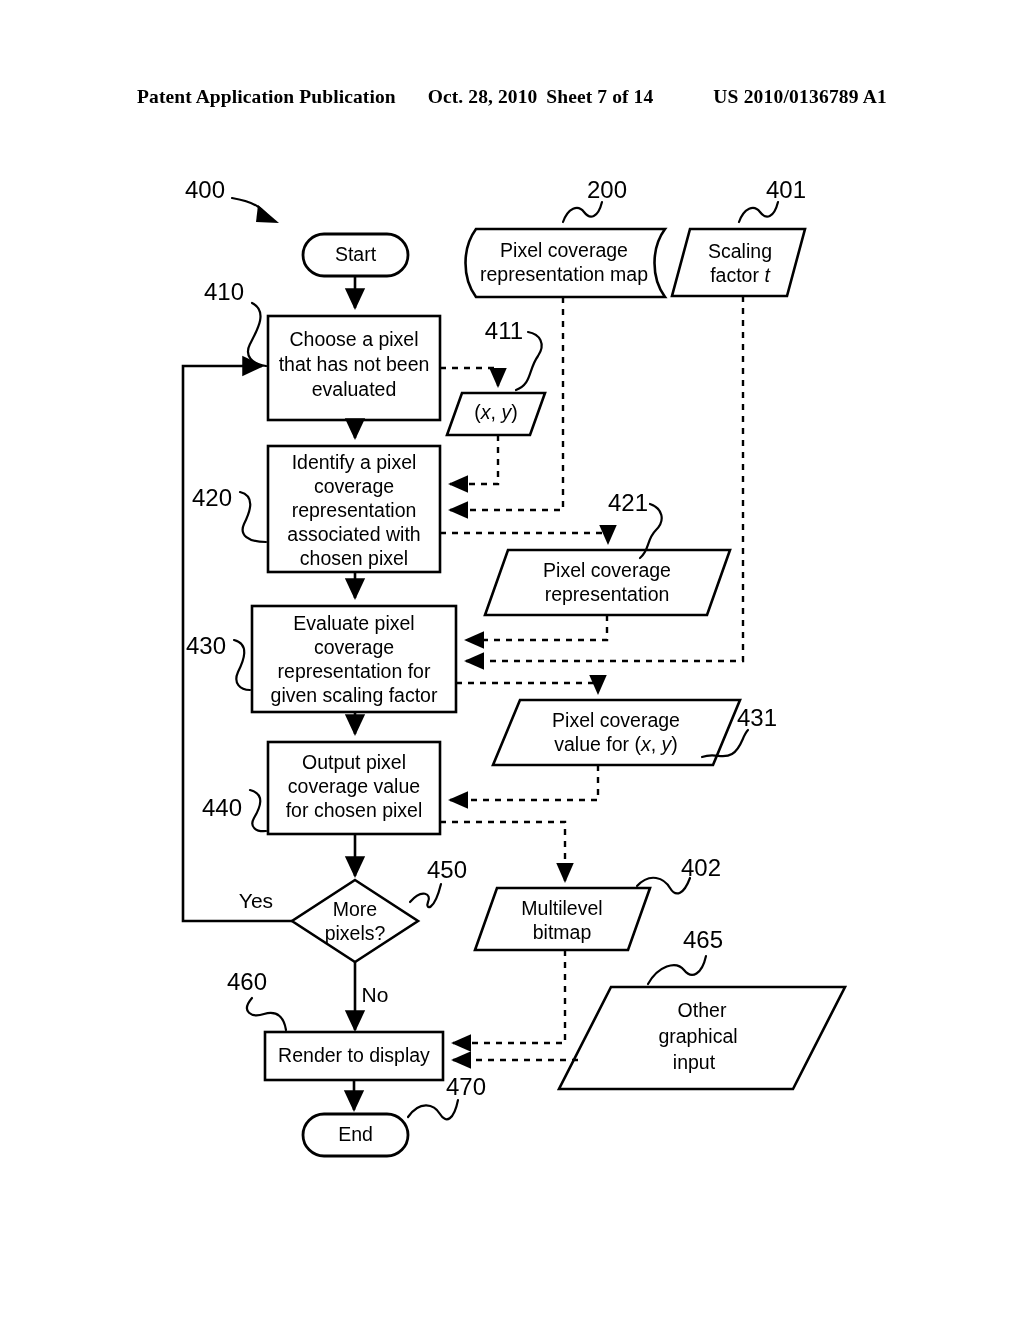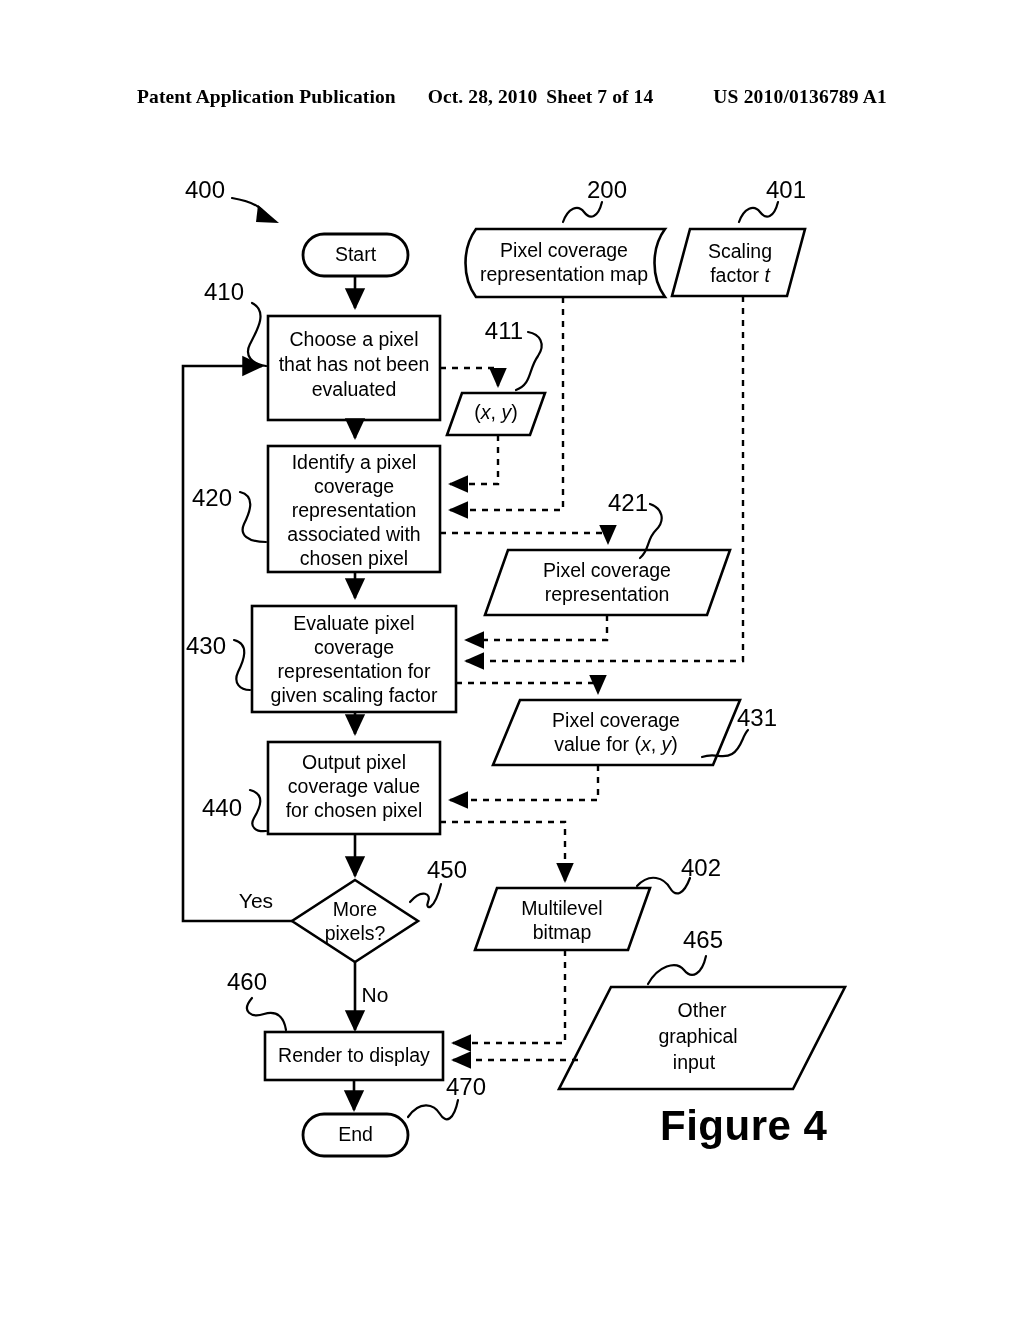--- a/index.html
+++ b/index.html
@@ -282,16 +282,15 @@
       <text class="node-text" x="702" y="1012">Other</text>
       <text class="node-text" x="698" y="1038">graphical</text>
       <text class="node-text" x="694" y="1064">input</text>
       <text class="ref-text" x="703" y="942">465</text>
       <path class="leader" d="M648,984 C658,966 676,960 684,970 C692,980 702,974 706,956"></path>
 
       <path class="dashed-line" d="M578,1060 L453,1060" marker-end="url(#arrowDash)"></path>
 
     </svg>
 
-    <div id="figure-caption">Figure 4</div>
   </div>
 
 </div>
 
 </body></html>

